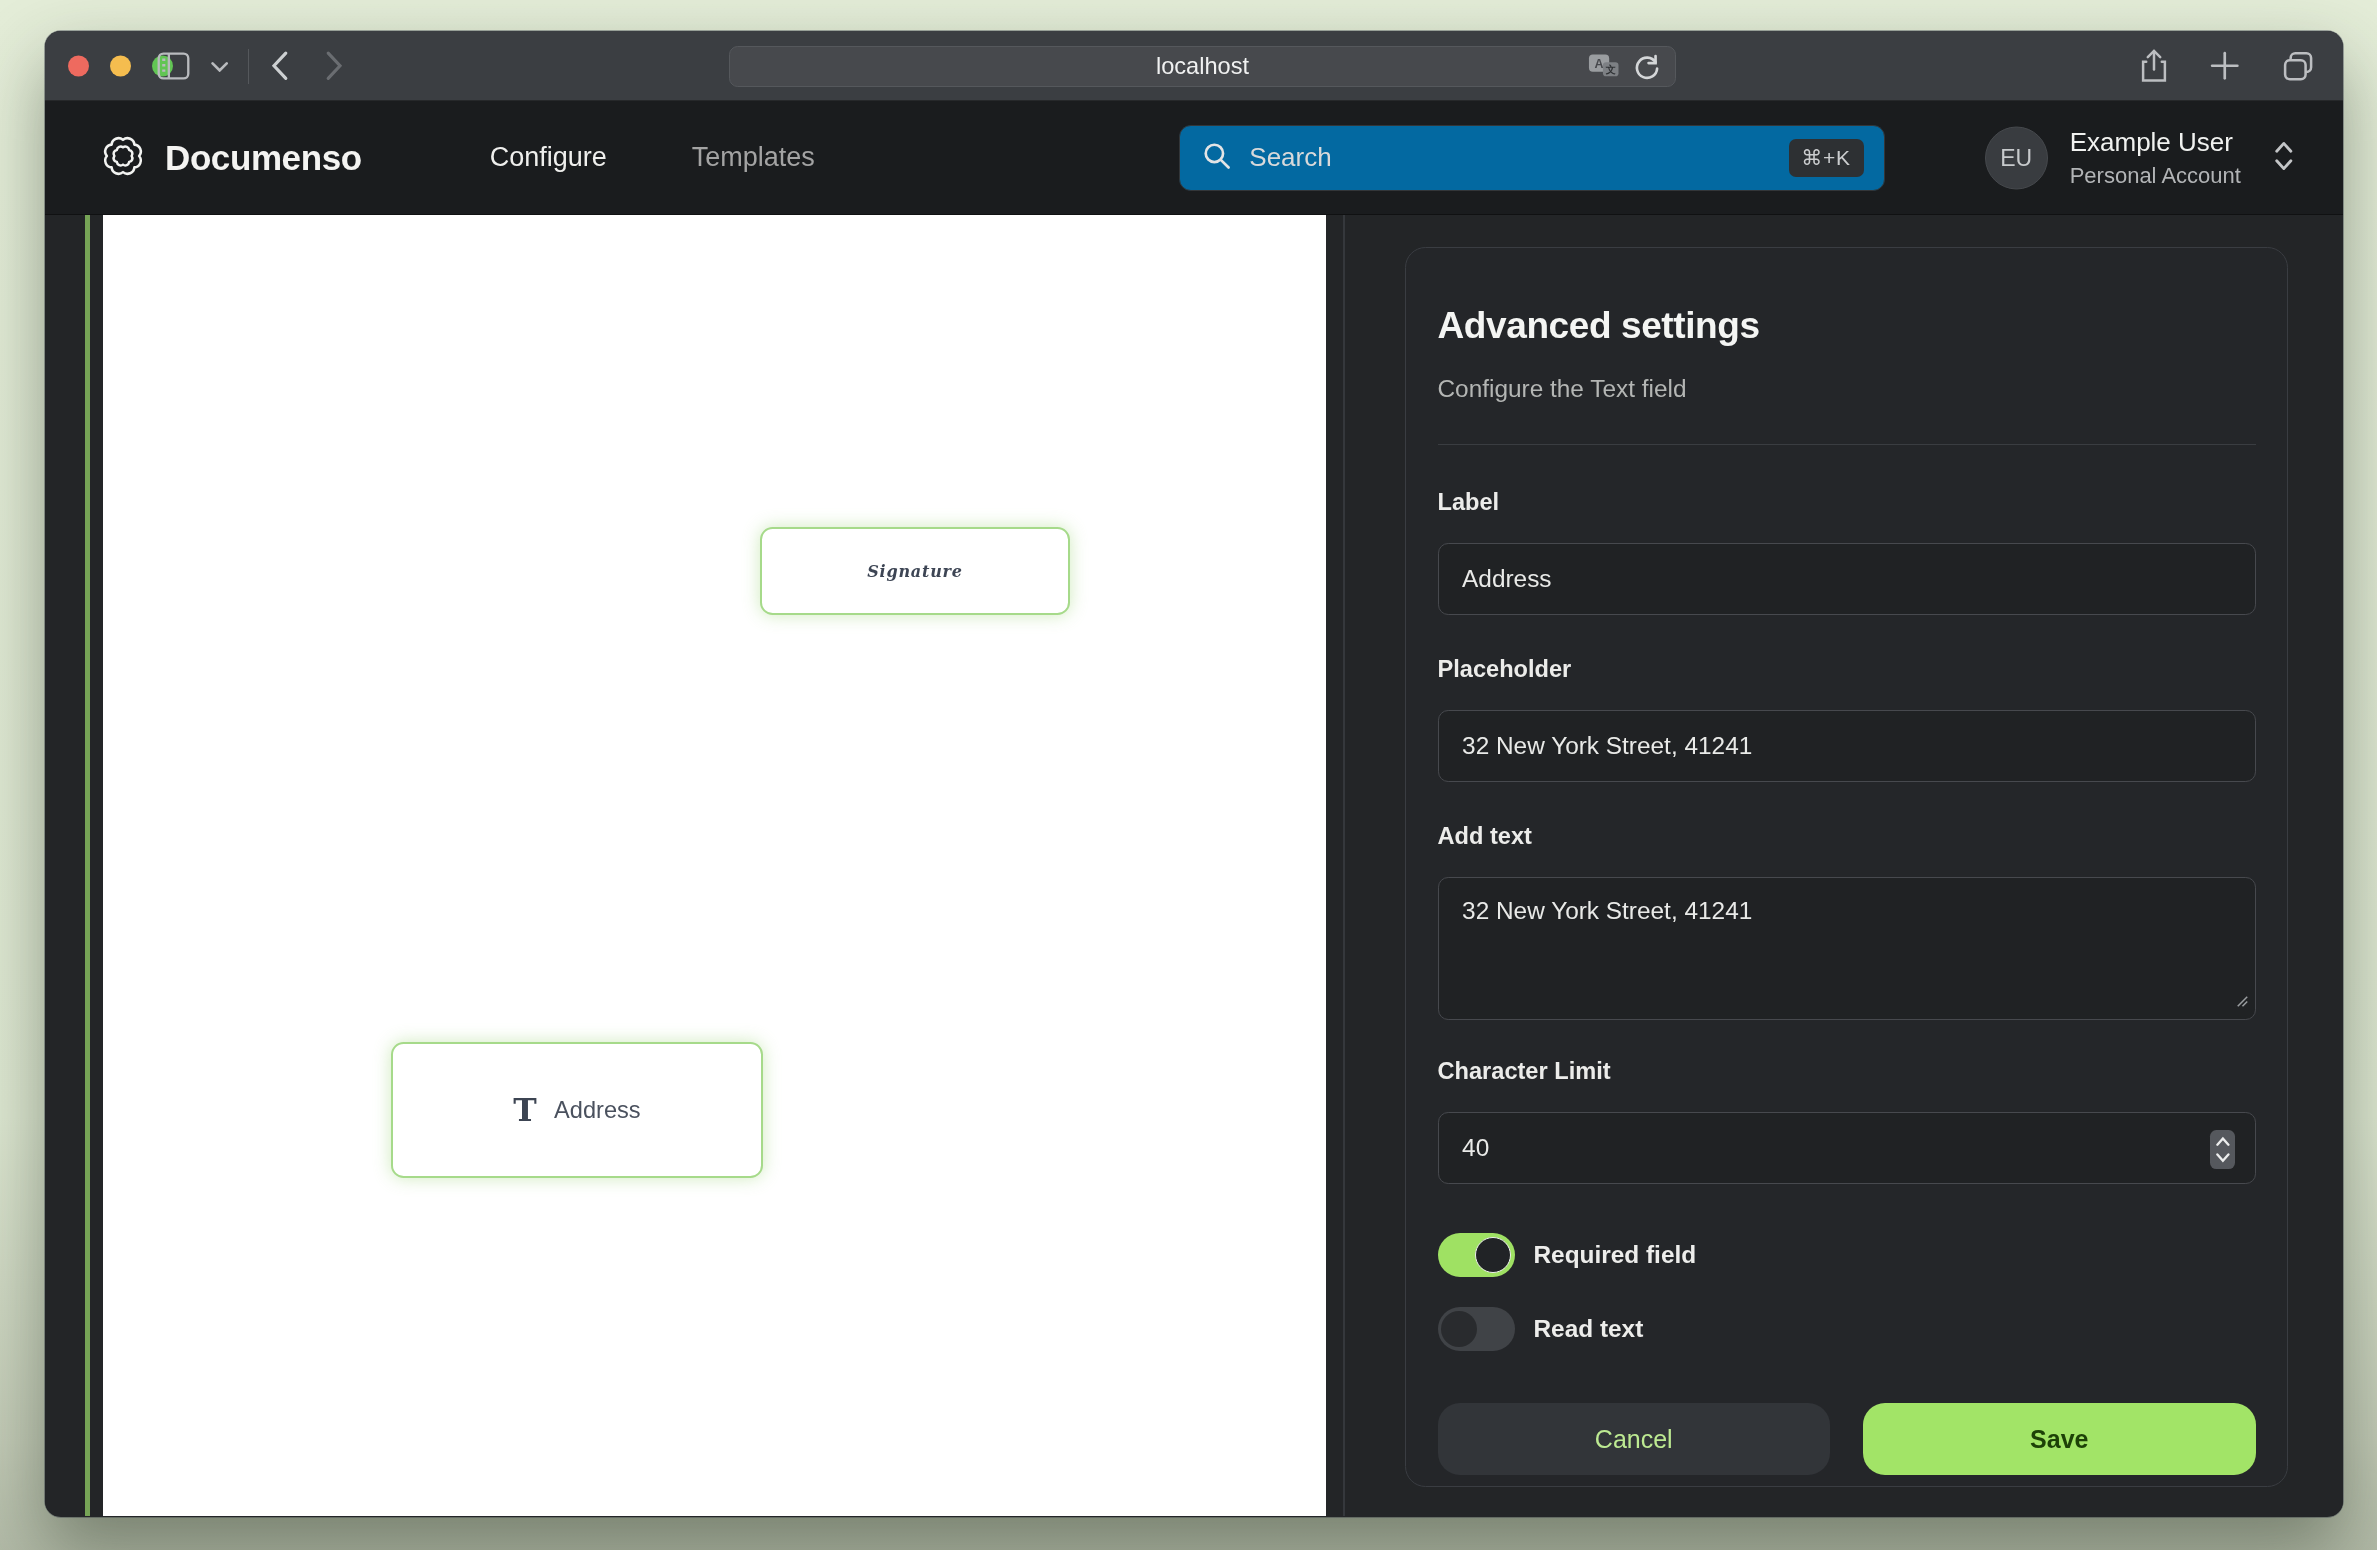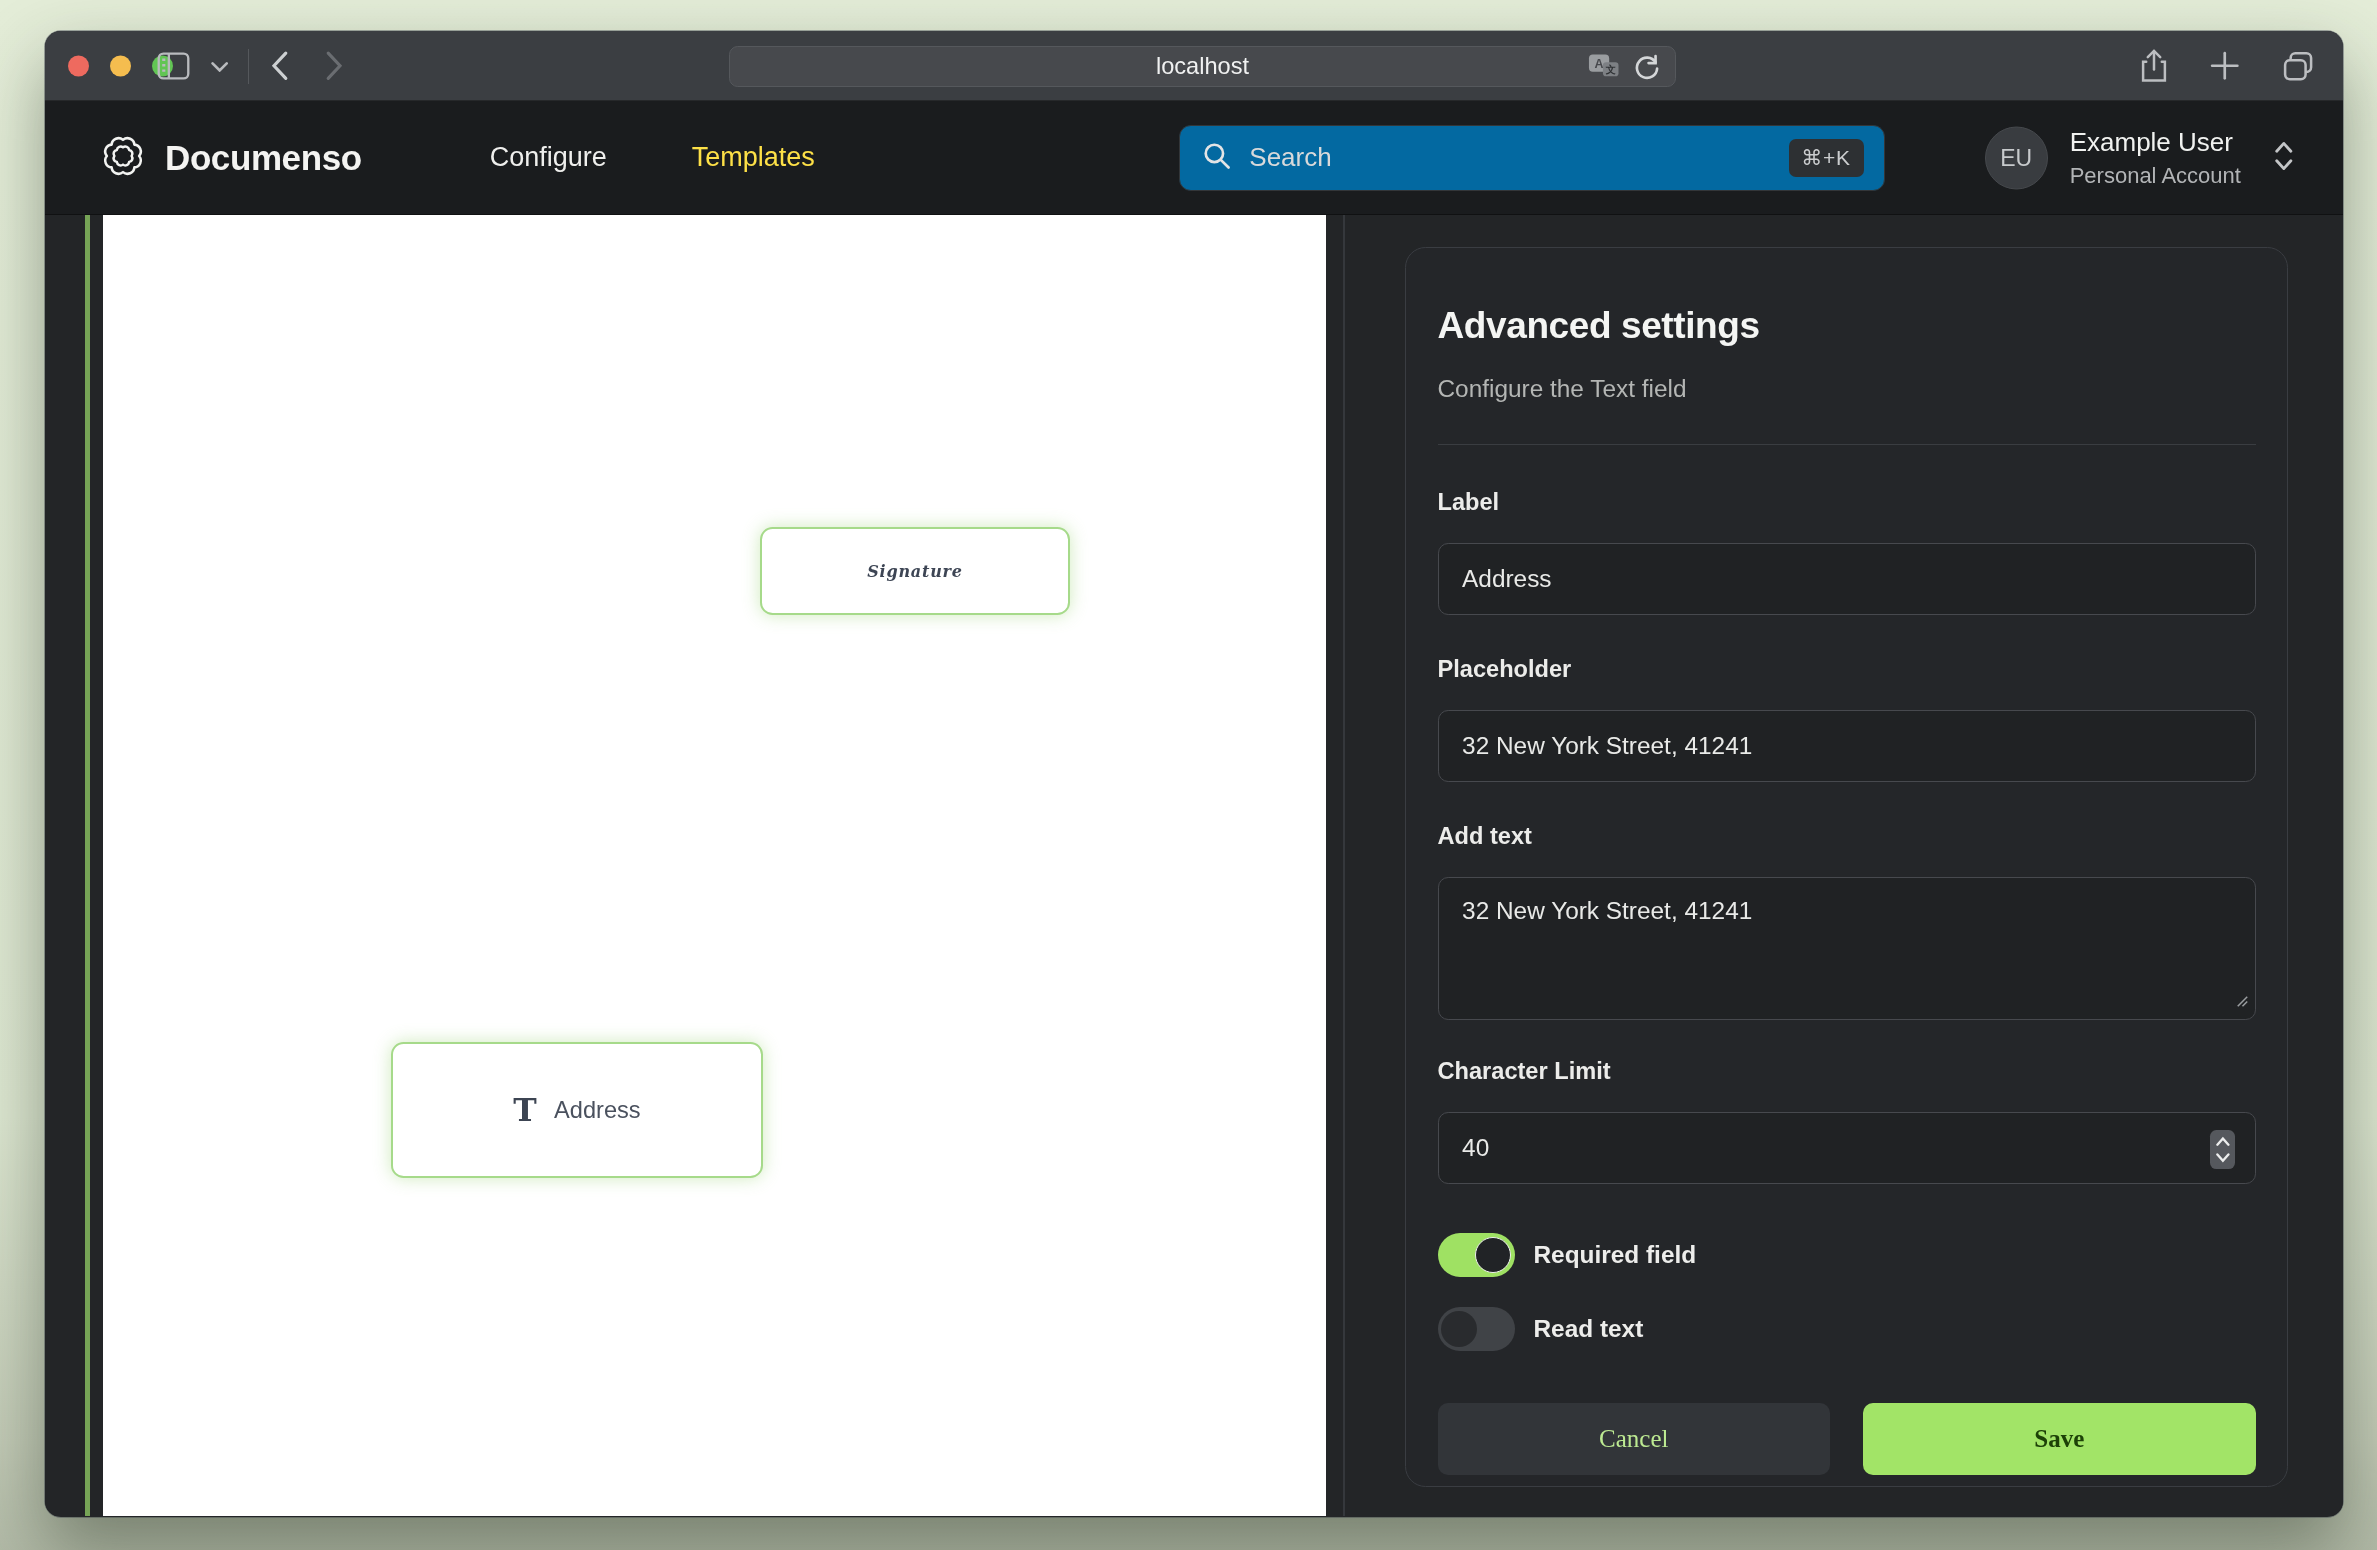--- a/index.html
+++ b/index.html
@@ -38,21 +38,21 @@
   .chrome-right { position:absolute; right:27px; top:0; height:70px; display:flex; align-items:center; gap:41px; color:#bcbec1; }
 
   
   .app-header {
     position:relative; height:114px; background:#1a1c1e;
     display:flex; align-items:center; border-bottom:0.8px solid #101112;
   }
   .brand { display:flex; align-items:center; gap:19px; margin-left:55px; }
   .brand-name { color:#f4f4f2; font-size:35px; font-weight:bold; letter-spacing:-0.4px; }
   .nav { display:flex; gap:85px; margin-left:128px; }
-  .nav-item { font-size:27px; font-weight:500; color:#fde047; cursor:pointer; }
+  .nav-item { font-size:27px; font-weight:500; color:#a3a3a3; cursor:pointer; }
   .nav-item.active { color:#efefed; }
   .searchbar {
     position:absolute; left:1134px; top:50%; transform:translateY(-50%);
     width:706px; height:66px; background:#0369a1; border:0.8px solid #333639;
     border-radius:11.8px; display:flex; align-items:center; padding:0 20.5px;
   }
   .searchbar .mag { flex:0 0 auto; margin-right:17.3px; }
   .search-ph { color:#d8d9da; font-size:26px; flex:1 1 auto; }
   .kbd {
     background:#2d3033; color:#cbcdcf; font-size:21px; border-radius:7px;
@@ -123,22 +123,22 @@
   .tr-1 { margin-top:49px; } .tr-2 { margin-top:30px; }
   .toggle { position:relative; width:77px; height:44px; border-radius:22px; flex:0 0 auto; }
   .toggle.on { background:#9fe163; }
   .toggle.off { background:#404347; }
   .knob { position:absolute; top:50%; transform:translateY(-50%); width:36px; height:36px; border-radius:50%; }
   .toggle.on .knob { right:3.9px; background:#212326; border:1.6px solid #eef0ec; }
   .toggle.off .knob { left:3.9px; background:#292b2e; }
   .toggle-label { color:#ededeb; font-size:24.4px; font-weight:bold; }
   .btn-row { display:flex; gap:33px; margin-top:52px; }
   .btn {
-    flex:1 1 0; height:72px; border:none; border-radius:10px; cursor:pointer;
-    font-family:Liberation Serif, serif; font-size:25px;
+    flex:1 1 0; height:72px; border:none; border-radius:22px; cursor:pointer;
+    font-family:Liberation Sans, sans-serif; font-size:25px;
     display:flex; align-items:center; justify-content:center;
   }
   .btn-cancel { background:#323539; color:#bdea92; font-weight:500; }
   .btn-save { background:#a2e467; color:#1d4107; font-weight:bold; }
 </style>
 </head>
 <body>
 
 <div class="stage">
   <div class="window">

